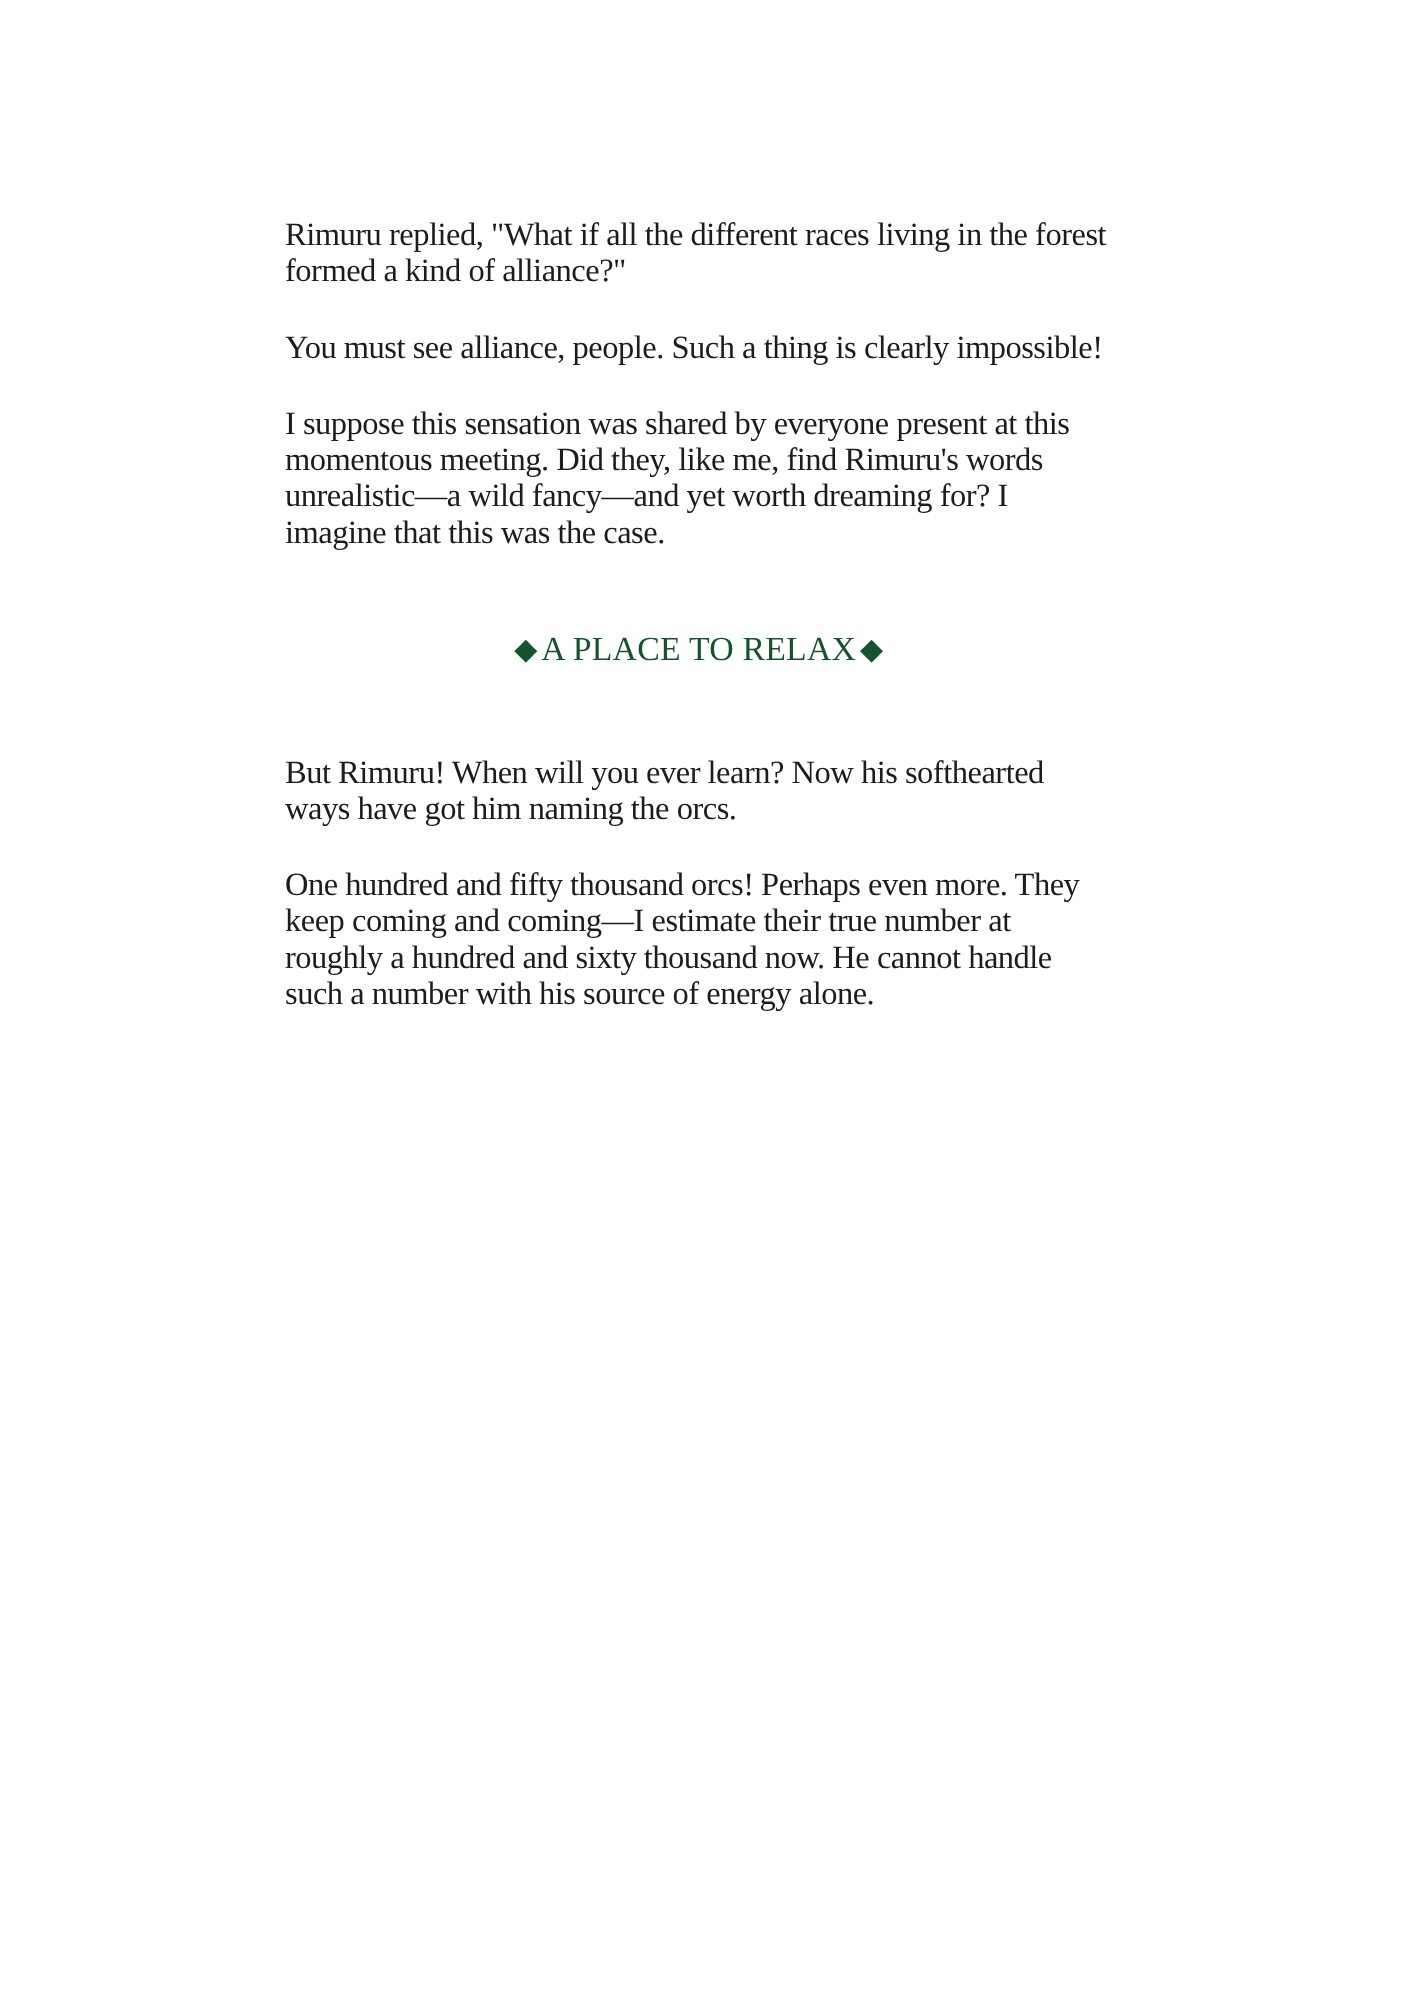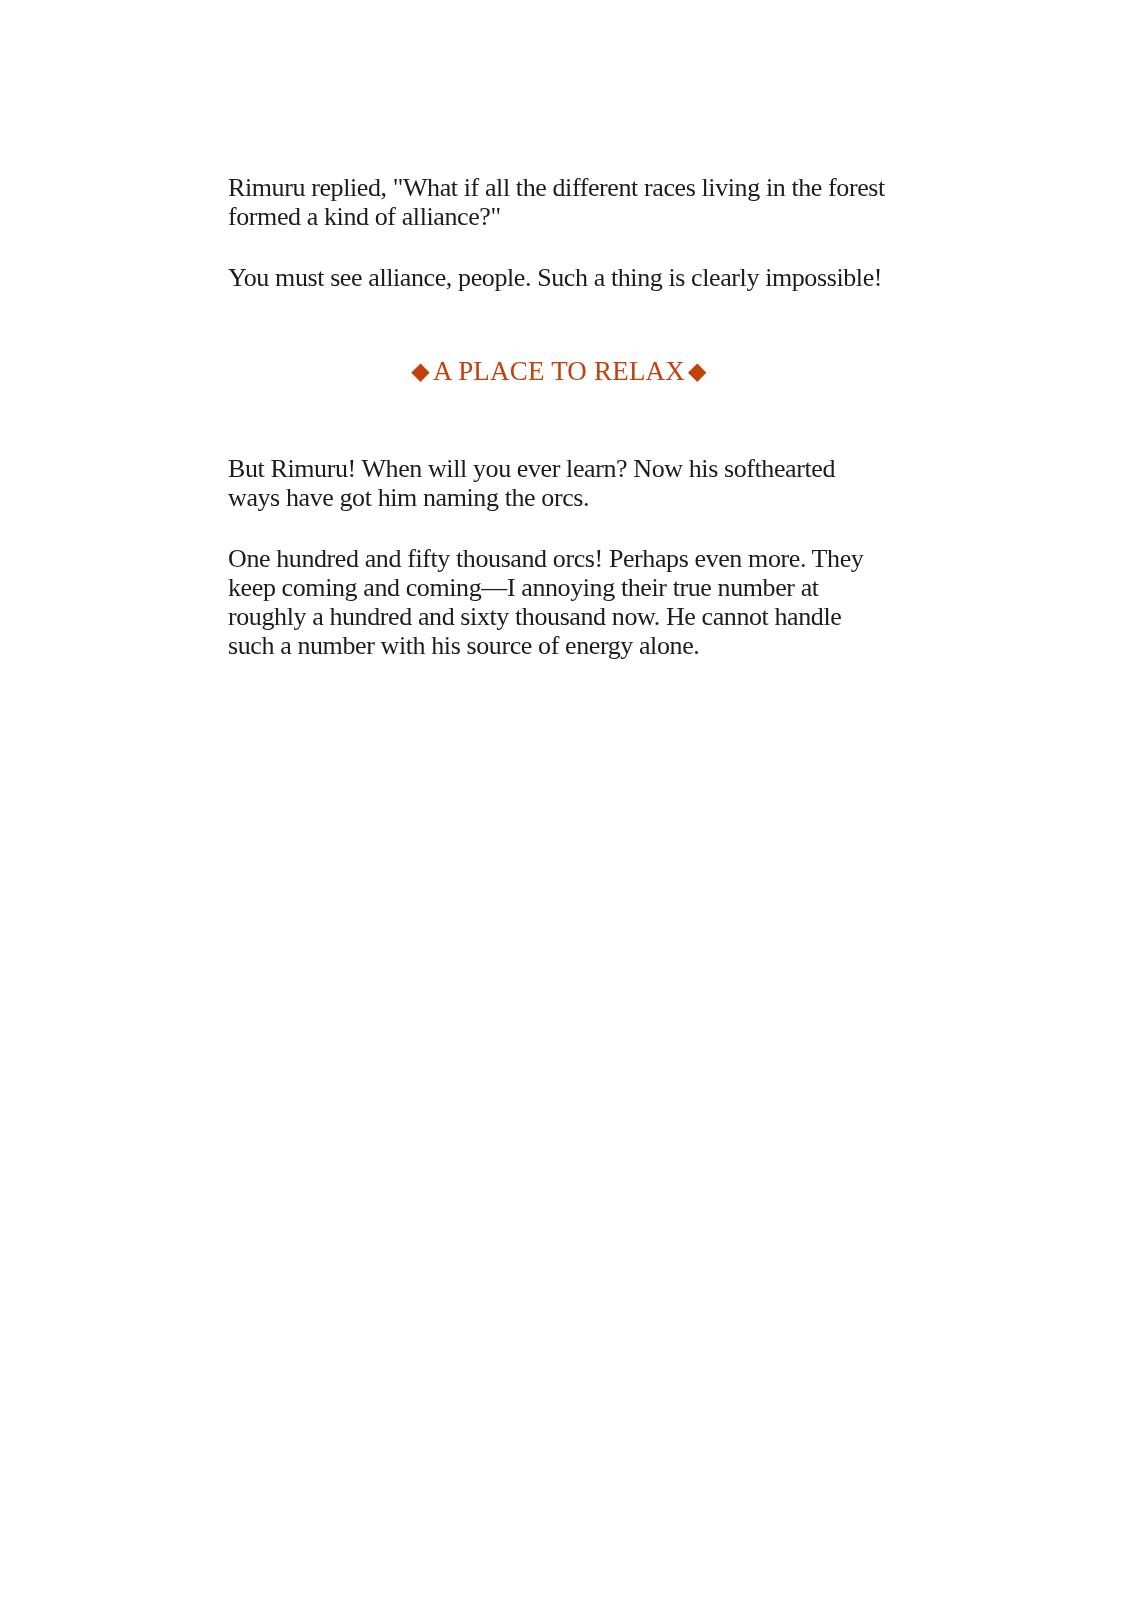--- a/index.html
+++ b/index.html
@@ -35,40 +35,41 @@
     white-space: normal;
   }
   .section-heading {
     margin-top: 65px;
     margin-bottom: 67px;
     font-size: 27px;
     line-height: 29px;
     font-weight: normal;
     text-align: center;
     letter-spacing: 0.2px;
-    color: #c2410c;
+    color: #14532d;
   }
   .section-heading .diamond {
     font-size: 24px;
     position: relative;
     top: -1px;
   }
   .section-heading .diamond.left { margin-right: 3px; }
   .section-heading .diamond.right { margin-left: 3px; }
 </style>
 </head>
 <body>
 
 <div class="reader-page">
   <div class="text-column">
 
     <p class="para">Rimuru replied, "What if all the different races living in the forest formed a kind of alliance?"</p>
     <p class="para">You must see alliance, people. Such a thing is clearly impos­sible!</p>
+    <p class="para">I suppose this sensation was shared by everyone present at this momentous meeting. Did they, like me, find Rimuru's words unrealistic—a wild fancy—and yet worth dreaming for? I imagine that this was the case.</p>
 
     <h2 class="section-heading">
       <span class="diamond left">◆</span><span>A PLACE TO RELAX</span><span class="diamond right">◆</span>
     </h2>
 
     <p class="para">But Rimuru! When will you ever learn? Now his softhearted ways have got him naming the orcs.</p>
-    <p class="para">One hundred and fifty thousand orcs! Perhaps even more. They keep coming and coming—I annoying their true number at roughly a hundred and sixty thousand now. He cannot handle such a number with his source of energy alone.</p>
+    <p class="para">One hundred and fifty thousand orcs! Perhaps even more. They keep coming and coming—I estimate their true number at roughly a hundred and sixty thousand now. He cannot handle such a number with his source of energy alone.</p>
 
   </div>
 </div>
 
 </body></html>

